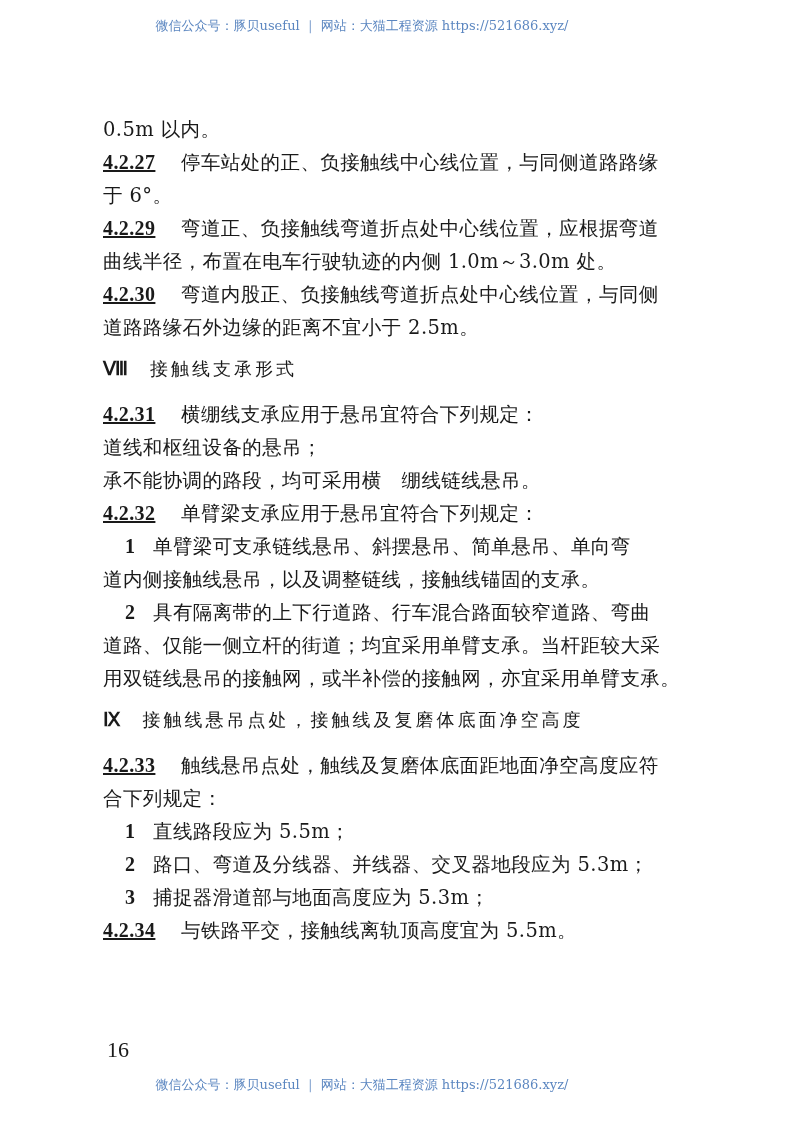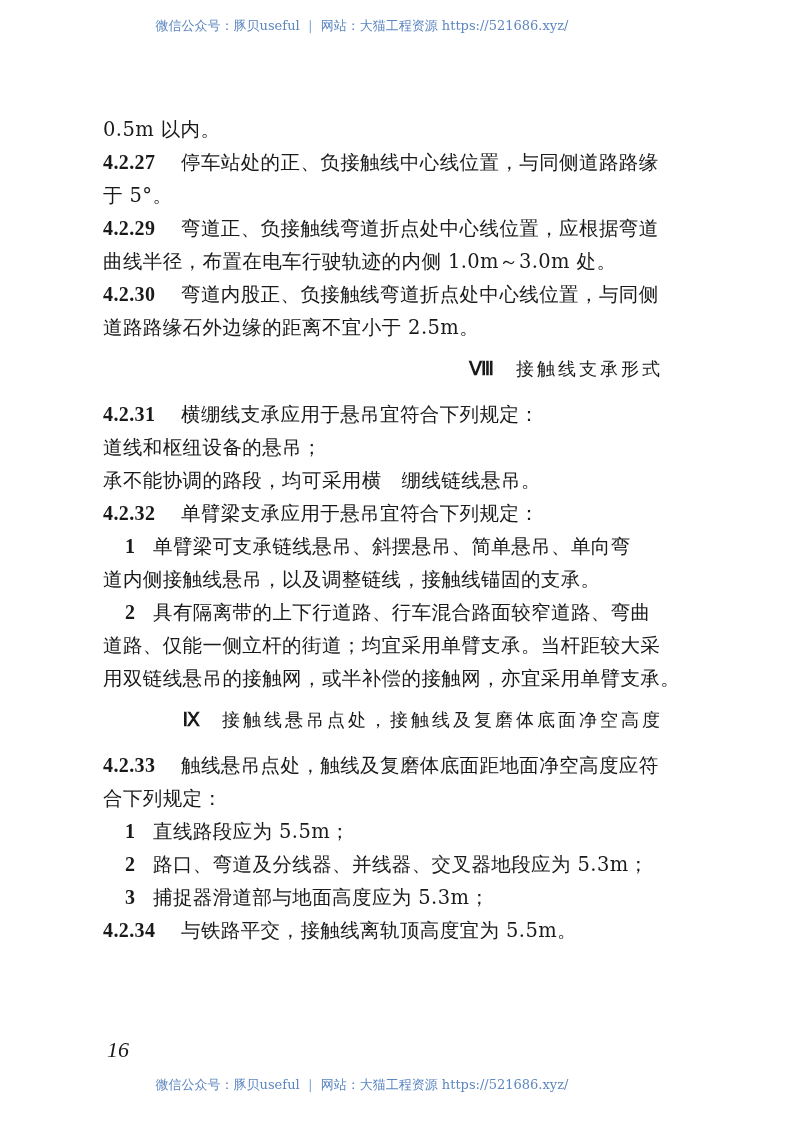--- a/index.html
+++ b/index.html
@@ -6,44 +6,44 @@
   body { width: 800px; height: 1131px; position: relative; overflow: hidden;
          font-family: "DejaVu Serif", "Liberation Serif", serif; color: #1a1a1a; }
   .watermark { position: absolute; left: 0; width: 724px; text-align: center;
                font-size: 13px; color: #5b86c0; font-family: "DejaVu Serif", serif; }
   .wm-top { top: 17px; }
   .wm-bottom { top: 1076px; }
   .content { position: absolute; left: 103px; width: 560px; top: 113px; }
   .line { font-size: 19.5px; line-height: 33px; height: 33px; white-space: nowrap;
           letter-spacing: 0.4px; }
   .clause-num { font-weight: bold; font-family: "Liberation Serif", serif; font-size: 20px;
-                display: inline-block; width: 78px; }
+                display: inline-block; width: 78px; text-decoration: underline; }
   .item-num { font-weight: bold; font-family: "Liberation Serif", serif; font-size: 20px;
               display: inline-block; width: 28px; margin-left: 22px; }
-  .heading { text-align: right; font-size: 18px; letter-spacing: 3px; margin: 10px 0 14px 0;
+  .heading { text-align: left; font-size: 18px; letter-spacing: 3px; margin: 10px 0 14px 0;
              line-height: 30px; }
   .heading .roman { font-family: "Liberation Serif", serif; font-weight: bold; letter-spacing: 0;
                     margin-right: 22px; font-size: 19px; }
-  .page-num { position: absolute; left: 107px; top: 1037px; font-style: italic;
+  .page-num { position: absolute; left: 107px; top: 1037px; 
               font-family: "Liberation Serif", serif; font-size: 22px; }
 </style>
 </head>
 <body>
 
 <div class="watermark wm-top">微信公众号：豚贝useful ｜ 网站：大猫工程资源 https://521686.xyz/</div>
 
 <div class="content">
   <div class="line">0.5m 以内。</div>
 
   <div>
     <div class="line"><span class="clause-num">4.2.27</span><span>停车站处的正、负接触线中心线位置，与同侧道路路缘</span></div>
   </div>
 
   <div>
-    <div class="line">于 5°。</div>
+    <div class="line">于 6°。</div>
   </div>
 
   <div>
     <div class="line"><span class="clause-num">4.2.29</span><span>弯道正、负接触线弯道折点处中心线位置，应根据弯道</span></div>
     <div class="line">曲线半径，布置在电车行驶轨迹的内侧 1.0m～3.0m 处。</div>
   </div>
 
   <div>
     <div class="line"><span class="clause-num">4.2.30</span><span>弯道内股正、负接触线弯道折点处中心线位置，与同侧</span></div>
     <div class="line">道路路缘石外边缘的距离不宜小于 2.5m。</div>

